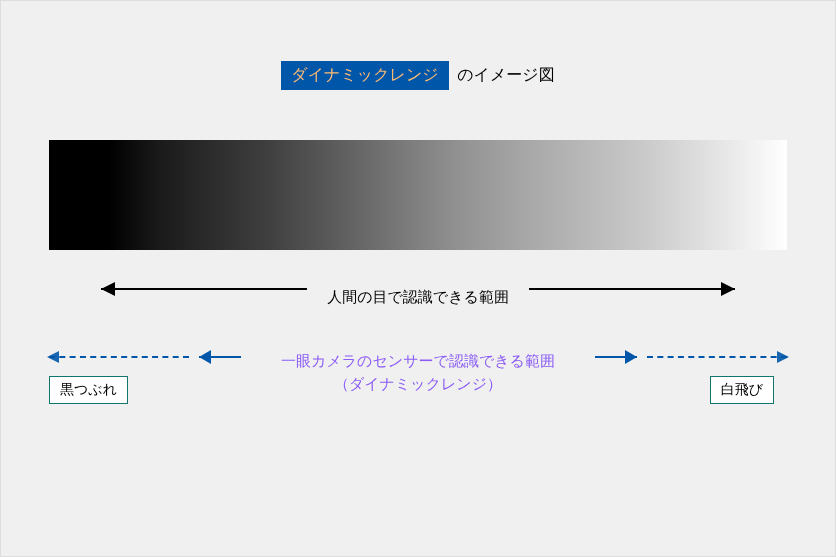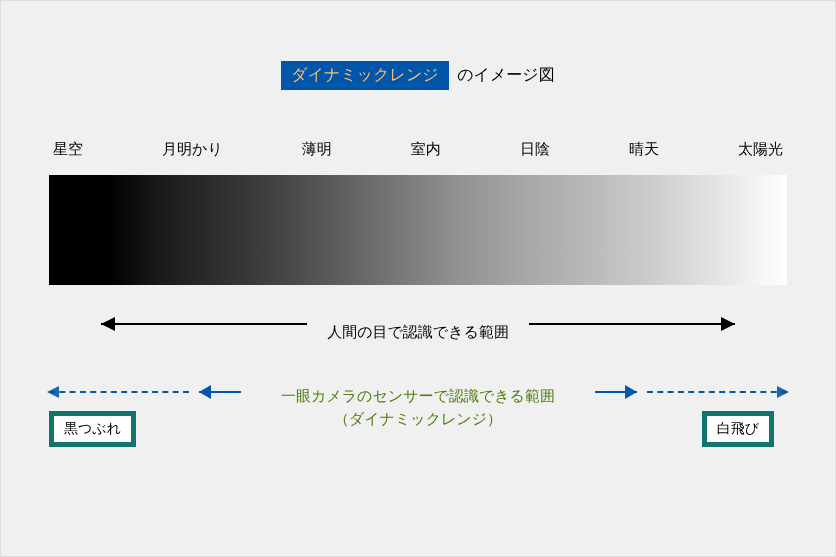--- a/index.html
+++ b/index.html
@@ -20,43 +20,34 @@
 .camera-row{position:relative;height:50px}
 .dashed-ext{position:absolute;top:6px;height:2px}
 .dashed-ext.left{left:0;width:140px;border-top:2px dashed #0056a8}
 .dashed-ext.left::before{content:"";position:absolute;left:-2px;top:-7px;width:0;height:0;border-right:12px solid #0056a8;border-top:6px solid transparent;border-bottom:6px solid transparent;opacity:.9}
 .dashed-ext.right{right:0;width:140px;border-top:2px dashed #0056a8}
 .dashed-ext.right::after{content:"";position:absolute;right:-2px;top:-7px;width:0;height:0;border-left:12px solid #0056a8;border-top:6px solid transparent;border-bottom:6px solid transparent;opacity:.9}
 .camera-center{position:absolute;left:150px;right:150px;top:0;display:flex;align-items:flex-start}
 .camera-center .cline{flex:0 0 42px;height:2px;background:#0056a8;position:relative;margin-top:6px}
 .camera-center .cline.left::before{content:"";position:absolute;left:0;top:-6px;border-right:12px solid #0056a8;border-top:7px solid transparent;border-bottom:7px solid transparent}
 .camera-center .cline.right::after{content:"";position:absolute;right:0;top:-6px;border-left:12px solid #0056a8;border-top:7px solid transparent;border-bottom:7px solid transparent}
-.camera-center .clabel{flex:1;text-align:center;color:#4d7c0f;font-size:15px;line-height:1.5;padding:0 8px}
-.outbox{position:absolute;border:5px solid #0f766e;background:#fff;padding:4px 10px;font-size:14px;top:26px}
+.camera-center .clabel{flex:1;text-align:center;color:#8b5cf6;font-size:15px;line-height:1.5;padding:0 8px}
+.outbox{position:absolute;border:1px solid #0f766e;background:#fff;padding:4px 10px;font-size:14px;top:26px}
 .outbox.left{left:0}
 .outbox.right{right:13px}
 </style>
 </head>
 <body>
 
 <div class="container">
   <div class="title-row">
     <span class="title-badge">ダイナミックレンジ</span>
     <span class="title-text">のイメージ図</span>
   </div>
 
-  <div class="scale-labels">
-    <span>星空</span>
-    <span>月明かり</span>
-    <span>薄明</span>
-    <span>室内</span>
-    <span>日陰</span>
-    <span>晴天</span>
-    <span>太陽光</span>
-  </div>
 
   <div class="gradient-bar"></div>
 
   <div class="range-row">
     <div class="human-range">
       <div class="line left"></div>
       <div class="label">人間の目で認識できる範囲</div>
       <div class="line right"></div>
     </div>
   </div>

